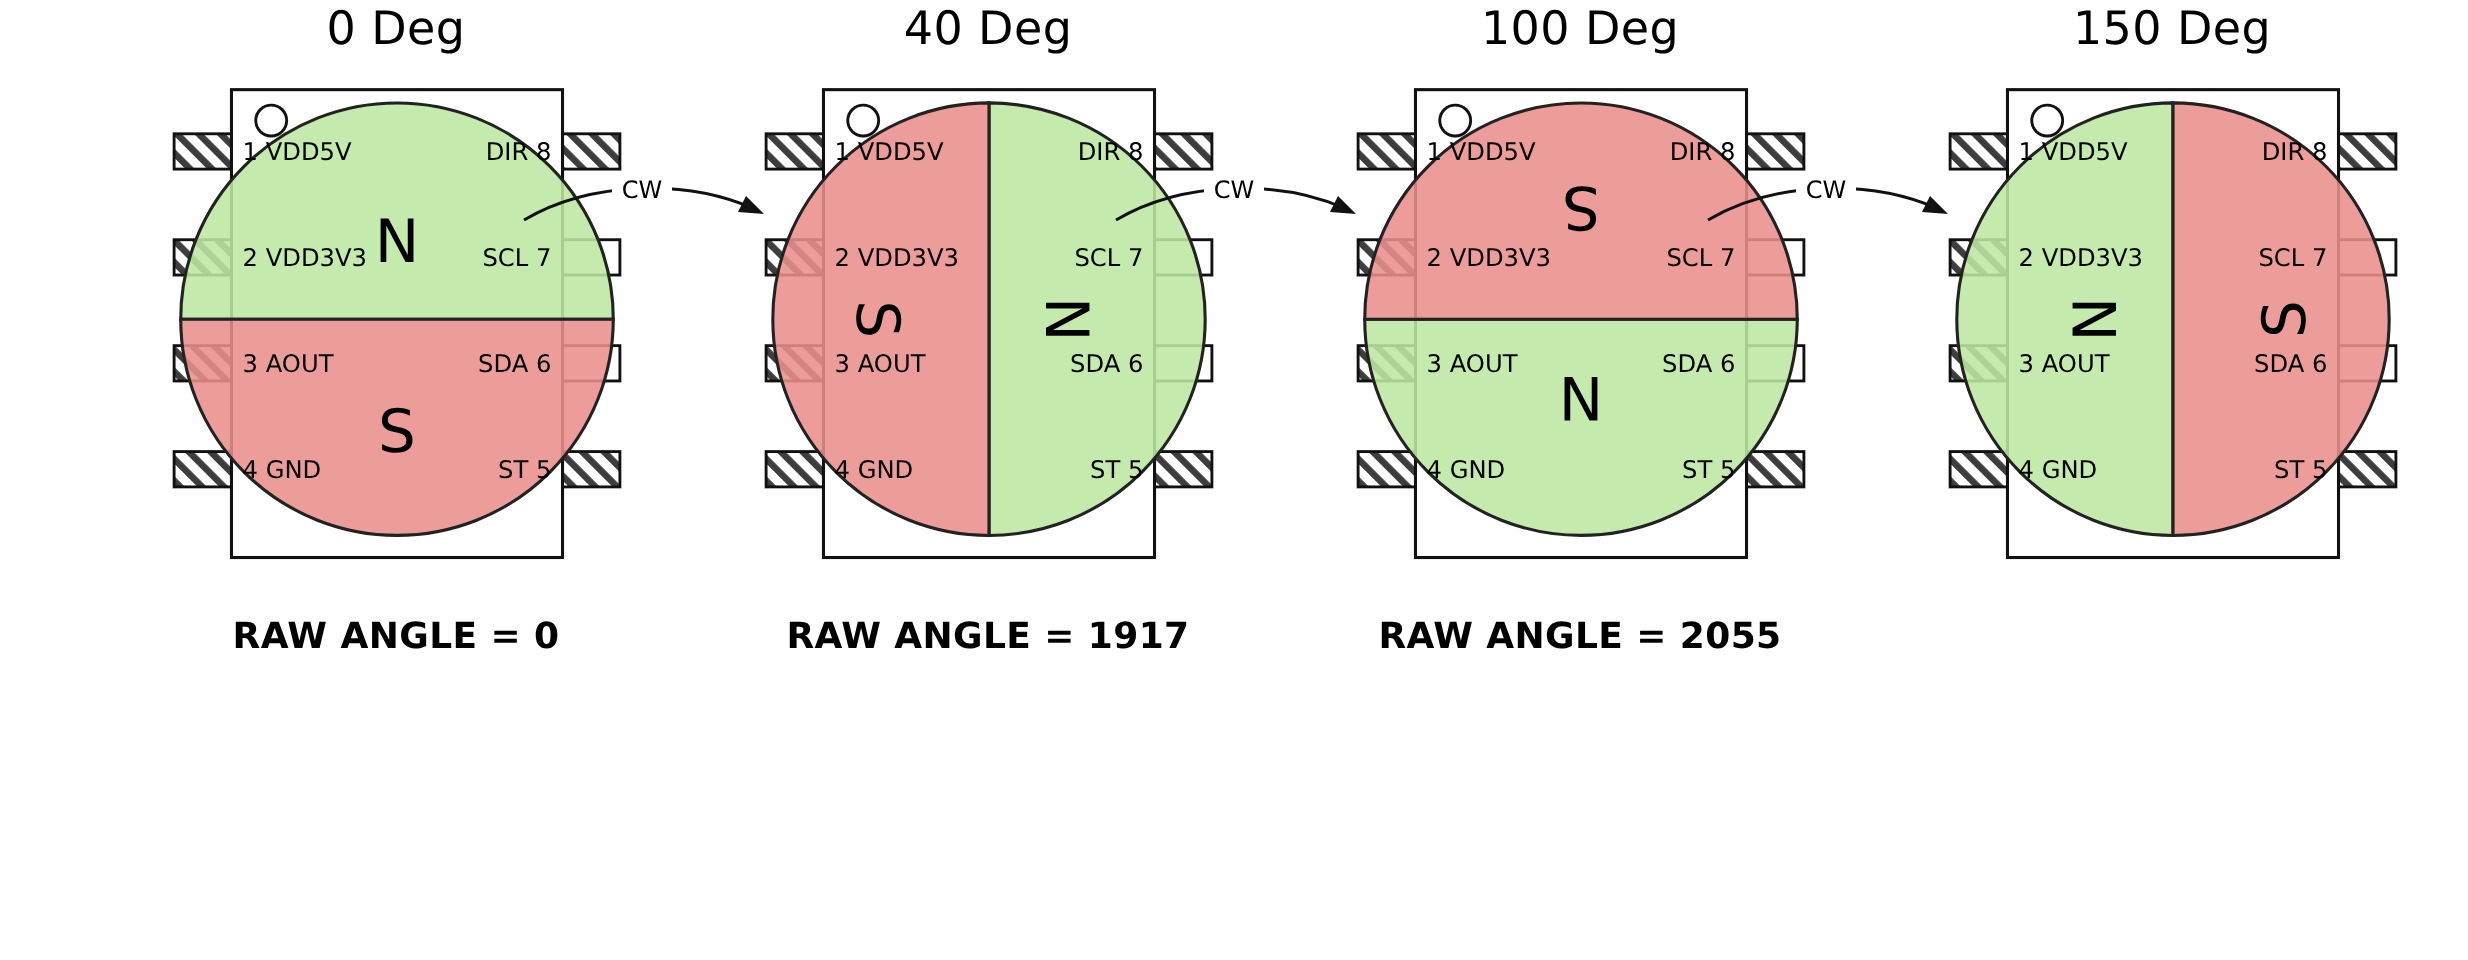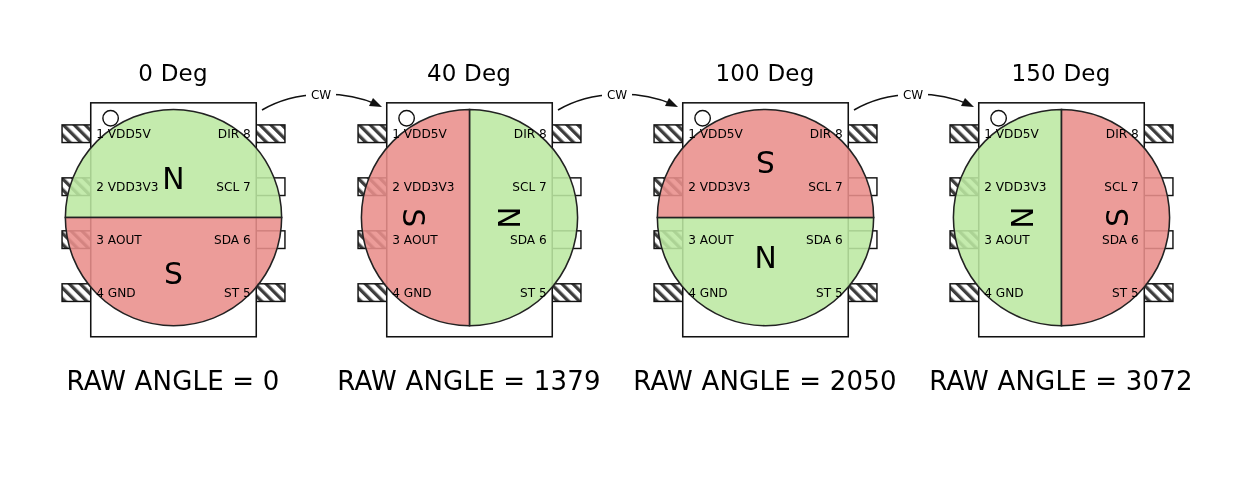--- a/index.html
+++ b/index.html
@@ -2,25 +2,25 @@
 <html><head>
 <meta charset="utf-8">
 <style>
   html, body { margin:0; padding:0; background:#ffffff; }
   body {
     width:1234px; height:480px; overflow:hidden;
     font-family:"DejaVu Sans", "Liberation Sans", sans-serif;
     color:#000;
   }
   .canvas { position:relative; width:1234px; height:480px; }
-  .panels-row { display:flex; justify-content:center; padding-top:58px; }
+  .panels-row { display:flex; justify-content:flex-end; }
   .panel { width:296px; text-align:center; }
   .panel-title { font-size:23px; line-height:30px; height:32px; letter-spacing:0.2px; }
   svg.chip { width:265px; height:256px; display:block; margin:4px auto 0; }
-  .raw { font-size:26px; margin-top:16px; letter-spacing:0.2px; }
+  .raw { font-size:18px; margin-top:16px; letter-spacing:0.2px;font-weight:bold; }
 
   .pin  { stroke:#111; stroke-width:1.3; }
   .hatchfill { fill:url(#hatchp); }
   .plainfill { fill:#ffffff; }
   .pkg  { fill:#ffffff; stroke:#111; stroke-width:1.4; }
   .half { stroke:#222; stroke-width:1.4; fill-opacity:0.88; }
   .pole { font-size:27px; text-anchor:middle; fill:#000; }
   .pin1 { fill:#ffffff; stroke:#111; stroke-width:1.3; }
   .plab { font-size:11px; fill:#000; }
   .plab.r { text-anchor:end; }
@@ -130,21 +130,21 @@
           <text class="plab" x="50" y="40">1 VDD5V</text>
           <text class="plab" x="50" y="88">2 VDD3V3</text>
           <text class="plab" x="50" y="136">3 AOUT</text>
           <text class="plab" x="50" y="184">4 GND</text>
           <text class="plab r" x="190" y="40">DIR 8</text>
           <text class="plab r" x="190" y="88">SCL 7</text>
           <text class="plab r" x="190" y="136">SDA 6</text>
           <text class="plab r" x="190" y="184">ST 5</text>
         </g>
       </svg>
-      <div class="raw">RAW ANGLE = 1379</div>
+      <div class="raw">RAW ANGLE = 1917</div>
     </div>
 
     <div class="panel">
       <div class="panel-title">100 Deg</div>
       <svg class="chip" viewBox="0 0 240 232">
         <g>
           <rect class="pin hatchfill" x="19" y="28" width="26" height="16"></rect>
           <rect class="pin hatchfill" x="19" y="76" width="26" height="16"></rect>
           <rect class="pin hatchfill" x="19" y="124" width="26" height="16"></rect>
           <rect class="pin hatchfill" x="19" y="172" width="26" height="16"></rect>
@@ -167,21 +167,21 @@
           <text class="plab" x="50" y="40">1 VDD5V</text>
           <text class="plab" x="50" y="88">2 VDD3V3</text>
           <text class="plab" x="50" y="136">3 AOUT</text>
           <text class="plab" x="50" y="184">4 GND</text>
           <text class="plab r" x="190" y="40">DIR 8</text>
           <text class="plab r" x="190" y="88">SCL 7</text>
           <text class="plab r" x="190" y="136">SDA 6</text>
           <text class="plab r" x="190" y="184">ST 5</text>
         </g>
       </svg>
-      <div class="raw">RAW ANGLE = 2050</div>
+      <div class="raw">RAW ANGLE = 2055</div>
     </div>
 
     <div class="panel">
       <div class="panel-title">150 Deg</div>
       <svg class="chip" viewBox="0 0 240 232">
         <g>
           <rect class="pin hatchfill" x="19" y="28" width="26" height="16"></rect>
           <rect class="pin hatchfill" x="19" y="76" width="26" height="16"></rect>
           <rect class="pin hatchfill" x="19" y="124" width="26" height="16"></rect>
           <rect class="pin hatchfill" x="19" y="172" width="26" height="16"></rect>
@@ -204,17 +204,16 @@
           <text class="plab" x="50" y="40">1 VDD5V</text>
           <text class="plab" x="50" y="88">2 VDD3V3</text>
           <text class="plab" x="50" y="136">3 AOUT</text>
           <text class="plab" x="50" y="184">4 GND</text>
           <text class="plab r" x="190" y="40">DIR 8</text>
           <text class="plab r" x="190" y="88">SCL 7</text>
           <text class="plab r" x="190" y="136">SDA 6</text>
           <text class="plab r" x="190" y="184">ST 5</text>
         </g>
       </svg>
-      <div class="raw">RAW ANGLE = 3072</div>
     </div>
 
   </div>
 </div>
 
 </body></html>

